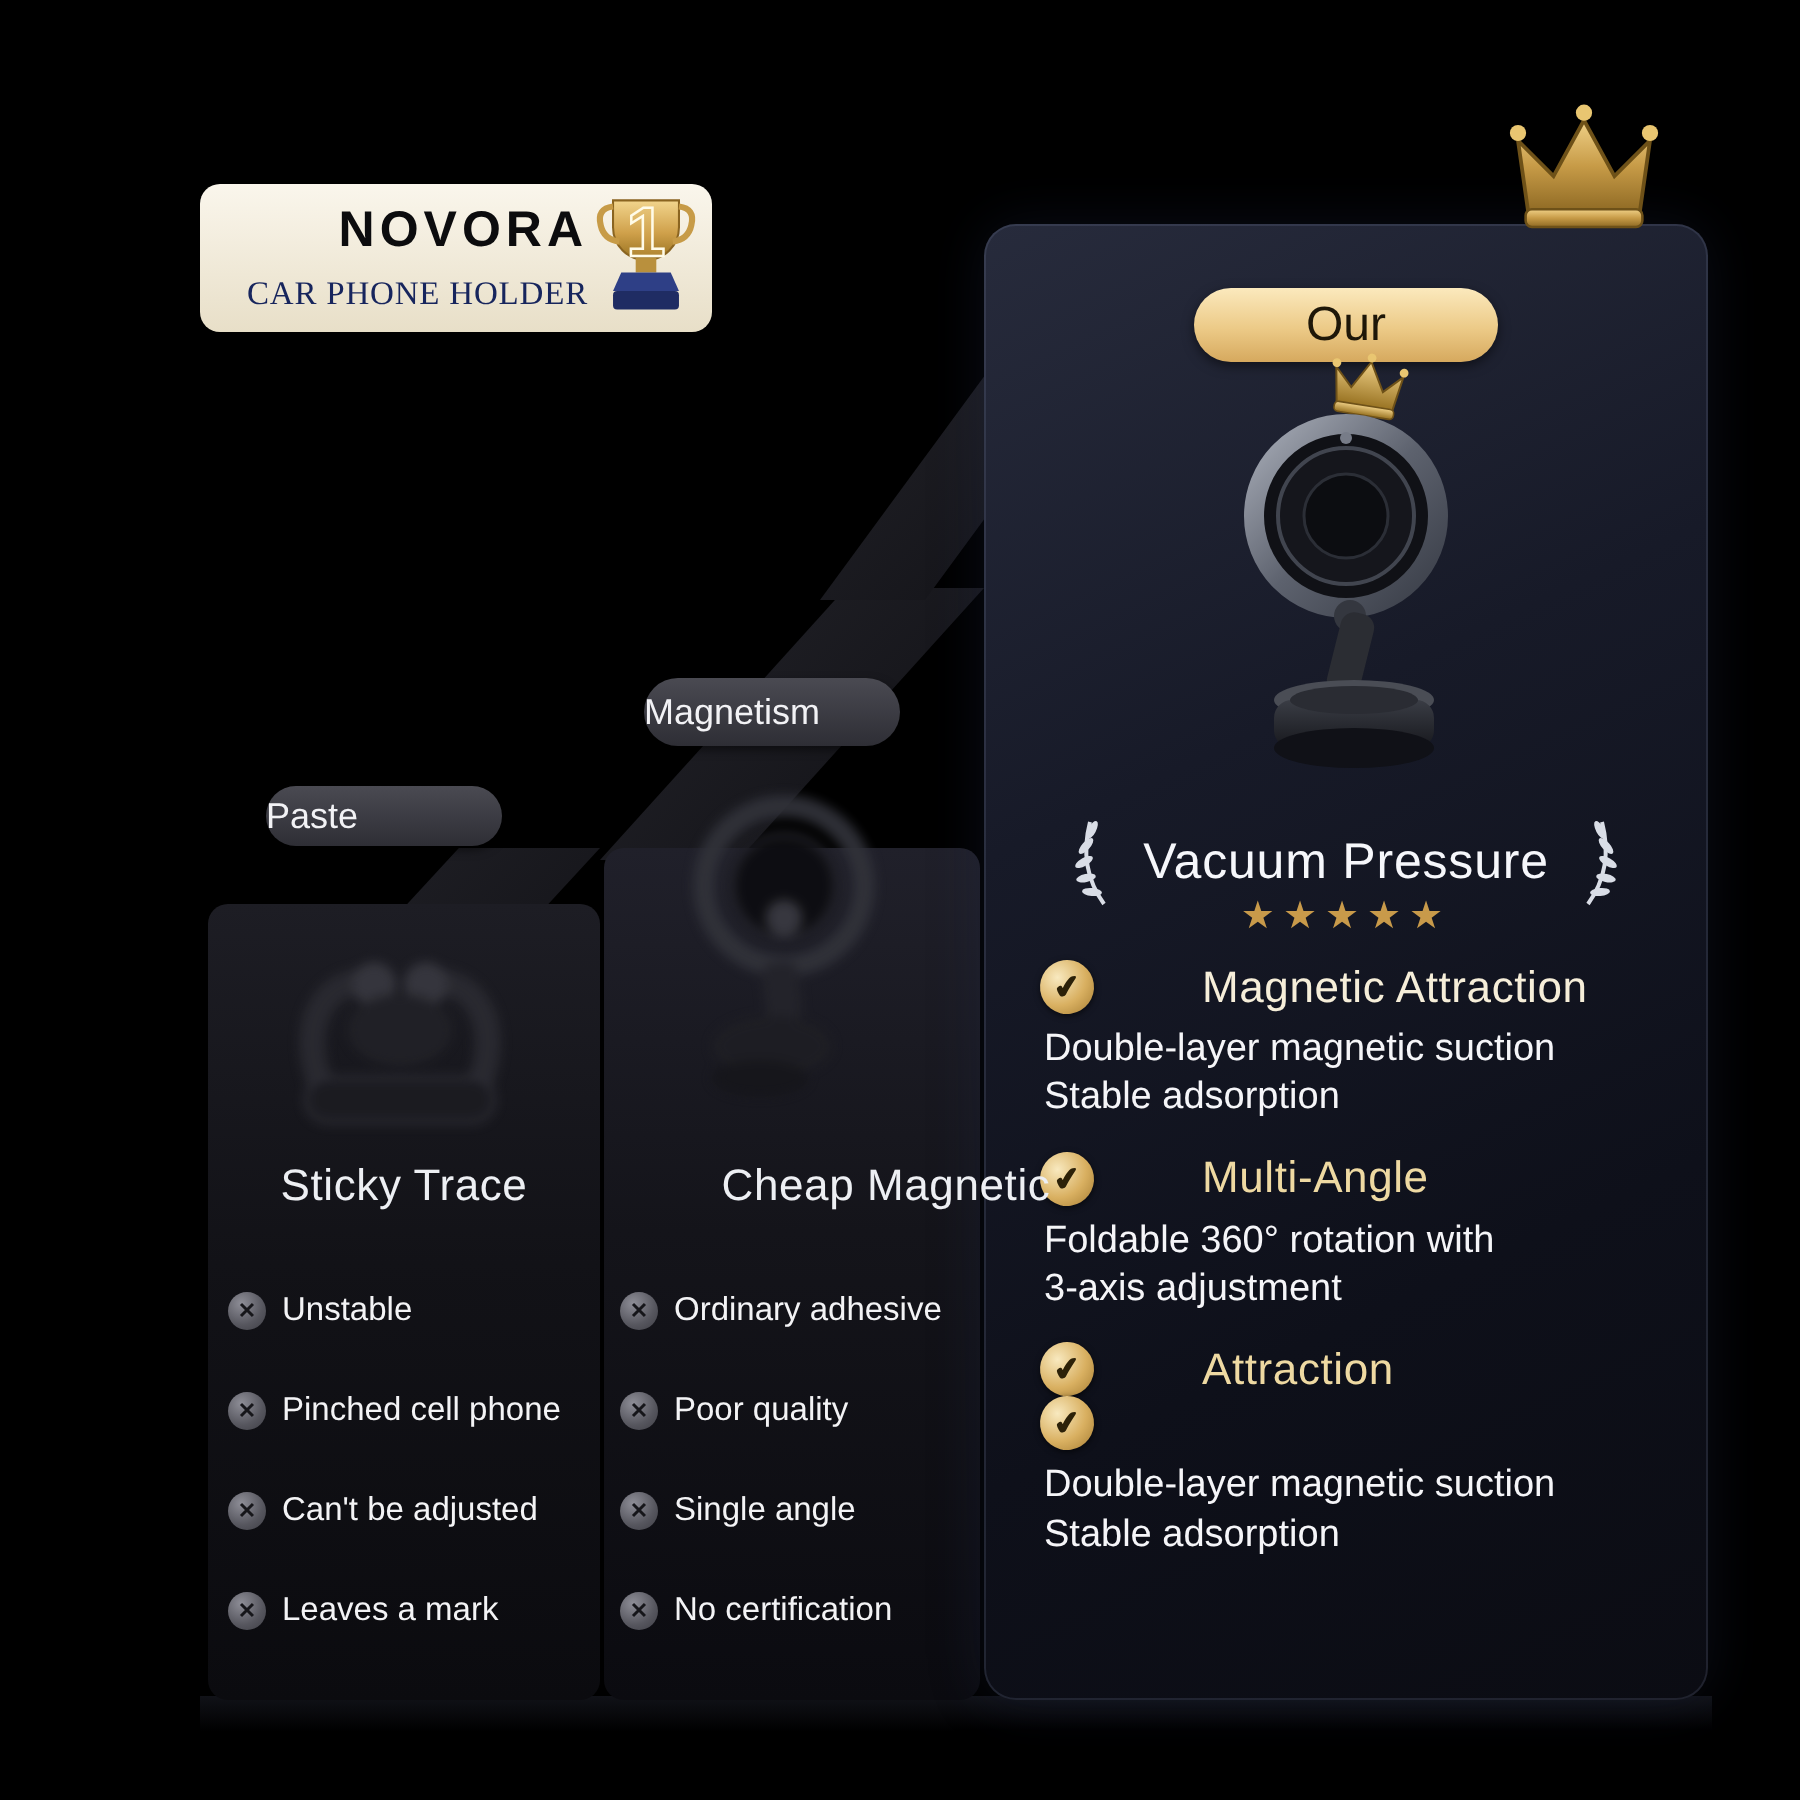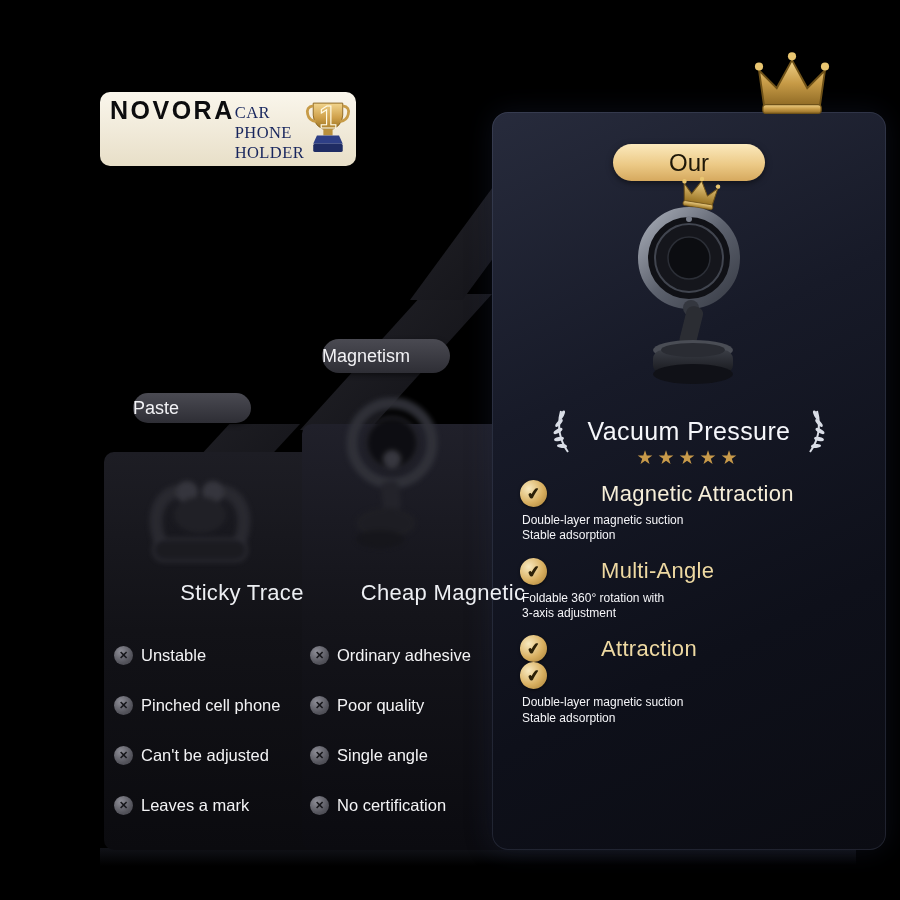--- a/index.html
+++ b/index.html
@@ -9,21 +9,21 @@
   
   .wedge{position:absolute;background:linear-gradient(135deg,#232329 0%,#141419 80%);}
   .wedge-a{left:104px;top:424px;width:196px;height:136px;
            clip-path:polygon(0% 100%,64% 0%,100% 0%,36% 100%);}
   .wedge-b{left:300px;top:294px;width:192px;height:136px;
            clip-path:polygon(0% 100%,64% 0%,100% 0%,36% 100%);}
   .wedge-c{left:410px;top:148px;width:164px;height:152px;
            clip-path:polygon(0% 100%,68% 0%,100% 0%,32% 100%);}
 
   
-  .panel{position:absolute;z-index:2;border-radius:10px;padding-left:32px;}
+  .panel{position:absolute;z-index:2;border-radius:10px;}
   .panel-left{left:104px;top:452px;width:196px;height:398px;
       background:linear-gradient(180deg,#1d1d24 0%,#121217 45%,#0b0b0f 100%);}
   .panel-mid{left:302px;top:424px;width:188px;height:426px;
       background:linear-gradient(180deg,#20202a 0%,#14141a 45%,#0b0b10 100%);}
   .panel-our{left:492px;top:112px;width:362px;height:738px;border-radius:16px;
       background:linear-gradient(155deg,#272b3c 0%,#171a28 35%,#0e101a 70%,#0b0c13 100%);
       box-shadow:inset 0 0 0 1px rgba(130,140,170,.18), 0 0 28px rgba(40,50,90,.25);}
 
   
   .tag{position:absolute;z-index:3;display:flex;align-items:center;
@@ -35,21 +35,21 @@
 
   
   .photo{position:absolute;z-index:3;}
   .photo-blur{filter:blur(2.6px) brightness(.95);opacity:.95;}
   .photo-left{left:125px;top:452px;}
   .photo-mid{left:322px;top:385px;}
 
   
   .col-title{position:absolute;z-index:3;color:#edeff3;font-size:22px;text-align:center;
              letter-spacing:.3px;}
-  .col-title-left{left:104px;top:580px;width:196px;padding-left:40px;}
+  .col-title-left{left:104px;top:580px;width:196px;}
   .col-title-mid{left:302px;top:580px;width:188px;margin-left:47px;}
   .cons{position:absolute;z-index:3;display:flex;flex-direction:column;gap:31px;}
   .cons-left{left:114px;top:646px;width:184px;}
   .cons-mid{left:310px;top:646px;width:178px;}
   .con-item{display:flex;align-items:center;gap:8px;color:#f3f3f5;font-size:16.5px;}
   .x-icon{flex:0 0 19px;width:19px;height:19px;border-radius:50%;
       background:radial-gradient(circle at 35% 30%,#8e8e97,#56565e 60%,#3e3e45);
       color:#16161a;font-size:11px;font-weight:bold;display:flex;align-items:center;
       justify-content:center;}
 
@@ -67,28 +67,28 @@
       color:#c89a4a;font-size:19px;letter-spacing:4px;}
   .features{position:absolute;top:368px;left:28px;right:16px;display:flex;
       flex-direction:column;}
   .feature-title-row{display:flex;align-items:center;gap:10px;}
   .check-icon{flex:0 0 27px;width:27px;height:27px;border-radius:50%;
       background:radial-gradient(circle at 35% 30%,#f8e9bf,#d9b061 55%,#a57c32);
       color:#2c2108;font-size:16px;font-weight:bold;display:flex;align-items:center;
       justify-content:center;transform:rotate(-8deg);box-shadow:0 1px 3px rgba(0,0,0,.6);}
   .feature-title{font-size:22px;color:#eed9a2;letter-spacing:.3px;margin-left:44px;}
   .feature-title.light{color:#f6eed9;}
-  .feature-desc{font-size:12px;color:#f5f5f8;line-height:1.28;white-space:pre-line;
+  .feature-desc{font-size:19px;color:#f5f5f8;line-height:1.28;white-space:pre-line;
       margin:6px 0 14px 2px;}
 
   
   .brand-badge{position:absolute;left:100px;top:92px;width:256px;height:74px;z-index:4;
       border-radius:10px;background:linear-gradient(180deg,#faf6ec 0%,#e8dfc8 100%);
       box-shadow:0 2px 8px rgba(0,0,0,.5);display:flex;align-items:center;}
-  .badge-text{flex:1;display:flex;flex-direction:row;align-items:flex-start;
+  .badge-text{flex:1;display:flex;flex-direction:column;align-items:flex-end;
       justify-content:center;padding-left:10px;}
   .brand-name{font-size:25px;font-weight:bold;color:#0c0c0e;letter-spacing:2.5px;}
   .brand-sub{font-family:"Liberation Serif",serif;font-weight:normal;color:#17255d;
       font-size:16.5px;letter-spacing:.4px;margin-top:7px;}
   .trophy{width:58px;height:68px;margin-right:4px;margin-top:-2px;}
 
   .crown-big{position:absolute;left:750px;top:50px;z-index:5;}
   .floor-glow{position:absolute;left:100px;top:848px;width:756px;height:18px;z-index:1;
       background:linear-gradient(180deg,rgba(60,65,85,.28),rgba(0,0,0,0));}
 </style>

